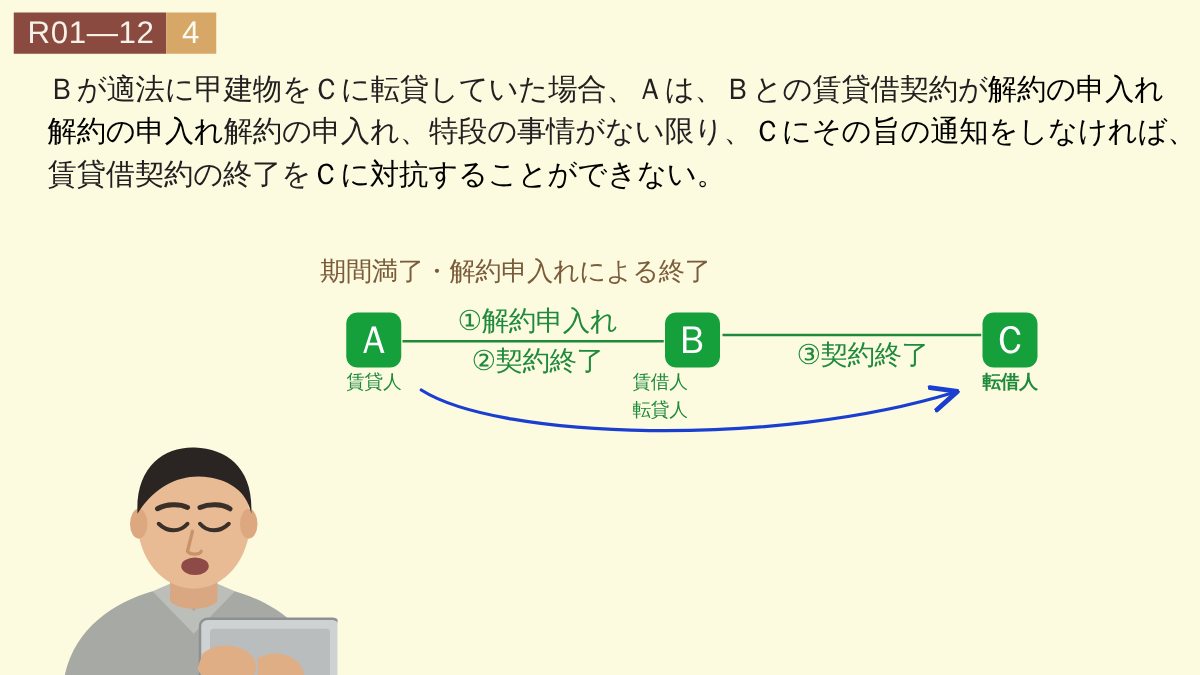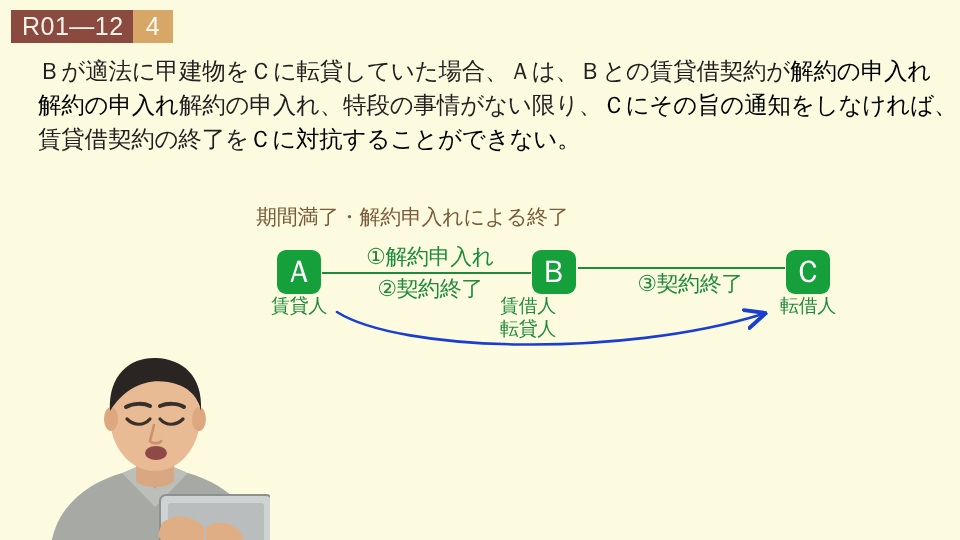--- a/index.html
+++ b/index.html
@@ -101,30 +101,30 @@
     line-height: 44px;
     text-align: center;
     font-weight: 400;
   }
   #node-a { left: 277px; top: 250px; }
   #node-b { left: 532px; top: 250px; }
   #node-c { left: 786px; top: 250px; }
 
   .node-label {
     position: absolute;
-    font-size: 19px;
+    font-size: 15px;
     line-height: 23px;
     color: #1f8a3c;
     text-align: center;
     white-space: nowrap;
     letter-spacing: -0.3px;
   }
   #label-a { left: 250px; top: 294px; width: 98px; }
   #label-b { left: 479px; top: 294px; width: 98px; }
-  #label-c { left: 759px; top: 294px; width: 98px; }
+  #label-c { left: 759px; top: 294px; width: 98px; font-weight: bold; }
 
   .edge-label {
     position: absolute;
     font-size: 22px;
     line-height: 24px;
     color: #1f8a3c;
     text-align: center;
     white-space: nowrap;
     letter-spacing: -0.4px;
   }

